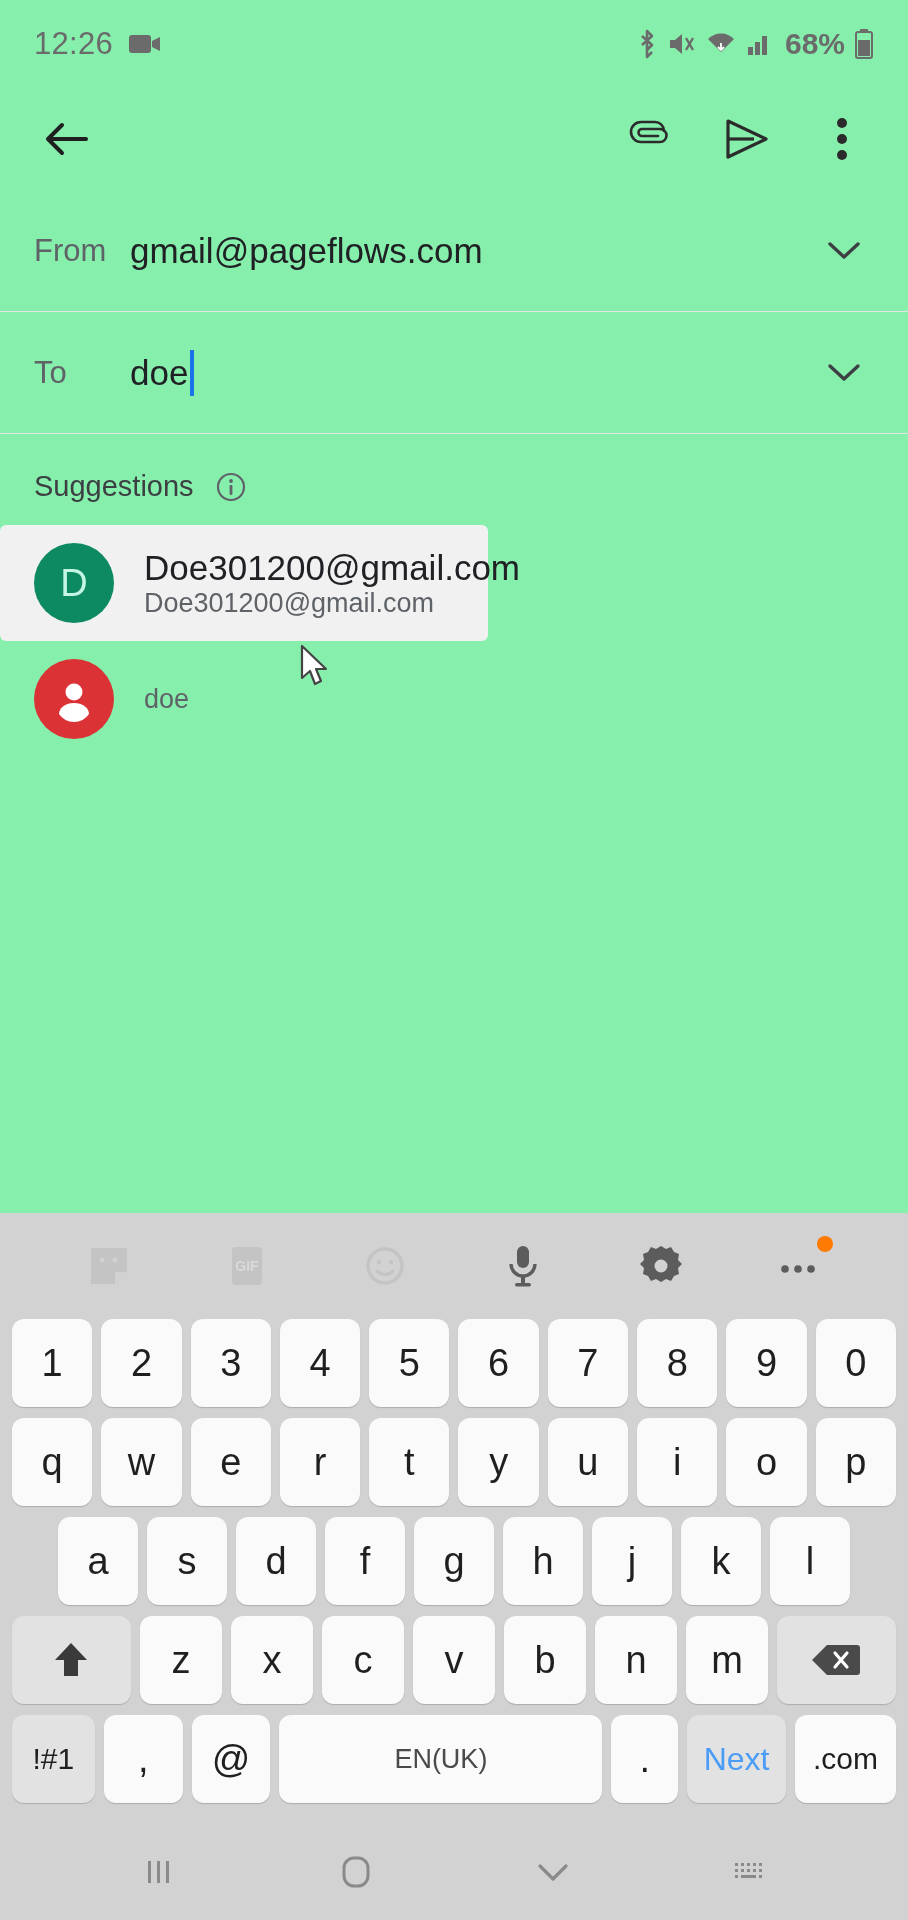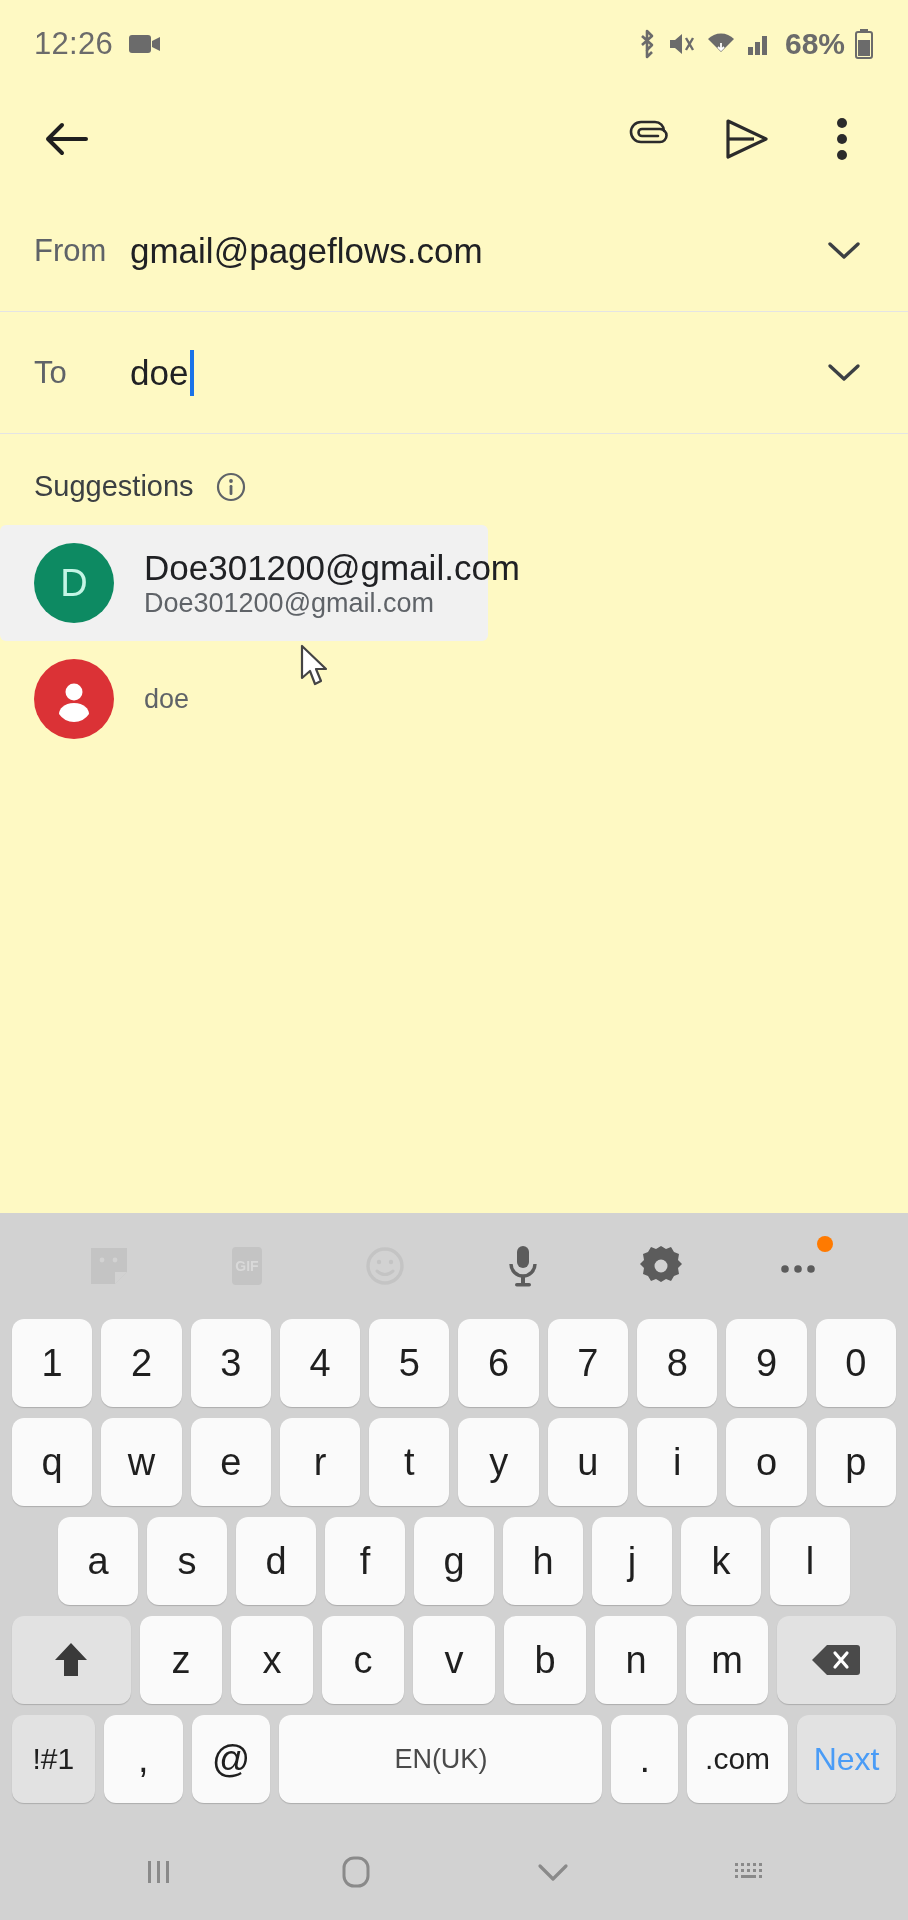--- a/index.html
+++ b/index.html
@@ -5,21 +5,21 @@
   * { box-sizing: border-box; margin: 0; padding: 0; }
   html, body {
     width: 908px; height: 1920px;
     background: #ffffff;
     font-family: "Liberation Sans", sans-serif;
     overflow: hidden;
   }
   #app {
     position: relative;
     width: 908px; height: 1920px;
-    background: #fef9c3;
+    background: #86efac;
     display: flex; flex-direction: column;
   }
 
   
   .status-bar {
     height: 88px;
     display: flex; align-items: center;
     padding: 0 34px;
     flex: 0 0 auto;
   }
@@ -482,22 +482,22 @@
           </span>
         </button>
       </div>
 
       <div class="kb-row">
         <button class="key dark fn narrow">!#1</button>
         <button class="key comma">,</button>
         <button class="key at">@</button>
         <button class="key space">EN(UK)</button>
         <button class="key period">.</button>
+        <button class="key dark blue-text next">Next</button>
         <button class="key dotcom">.com</button>
-        <button class="key dark blue-text next">Next</button>
       </div>
 
     </div>
   </div>
 
   <div class="navbar">
     <button class="nav-btn">
       <span>
         <svg class="icon-svg" width="34" height="34" viewBox="0 0 34 34">
           <rect x="6" y="6" width="3" height="22" fill="#8a8a8a"></rect>

